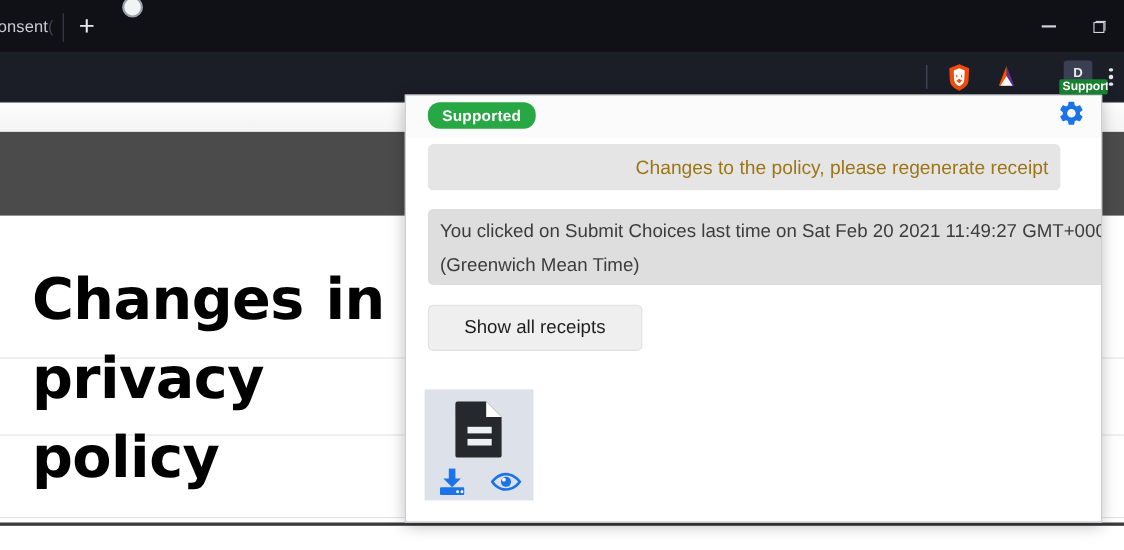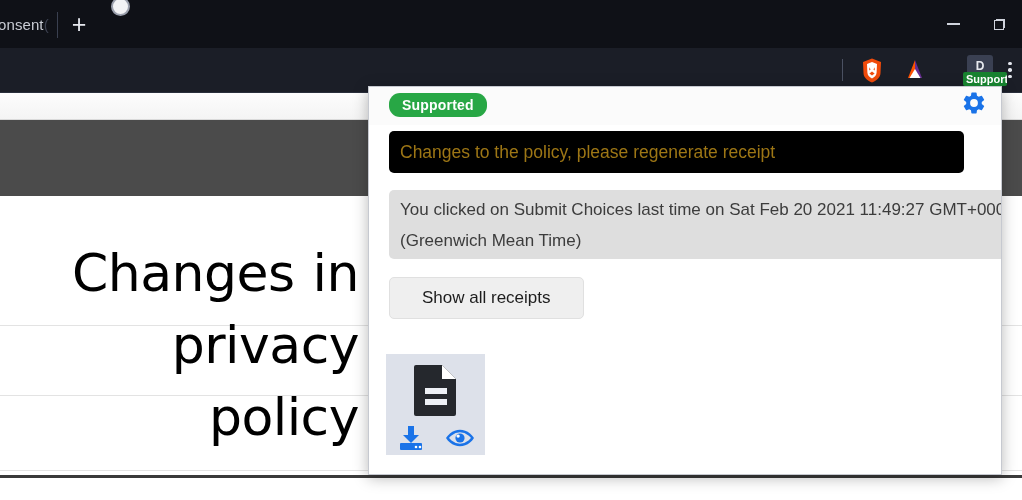--- a/index.html
+++ b/index.html
@@ -248,28 +248,27 @@
     height: 76px;
     background: #4b4b4b;
   }
 
   .page-heading {
     position: absolute;
     left: 29px;
     top: 145px;
     width: 330px;
     font-family: "DejaVu Sans", sans-serif;
-    font-weight: 400;
+    font-weight: 700;
     font-size: 52px;
     line-height: 72px;
     letter-spacing: -0.5px;
     color: #000000;
     text-transform: none;
     word-spacing: 2px;
-    text-align: right;
   }
 
   .hrule {
     position: absolute;
     left: 0;
     width: 1022px;
     height: 1px;
     background: #e3e3e3;
   }
 
@@ -312,29 +311,30 @@
     width: 26px;
     height: 26px;
   }
 
   .warn-box {
     position: absolute;
     left: 20px;
     top: 44px;
     width: 575px;
     min-height: 42px;
-    background: #000000;
+    background: #e5e5e5;
     border-radius: 5px;
     color: #9d7615;
     font-size: 17.5px;
     line-height: 42px;
     padding: 0 11px;
     box-sizing: border-box;
     white-space: nowrap;
     overflow: hidden;
+    text-align: right;
   }
 
   .info-box {
     position: absolute;
     left: 20px;
     top: 103px;
     width: 666px;
     height: 69px;
     background: #dedede;
     border-radius: 5px;

